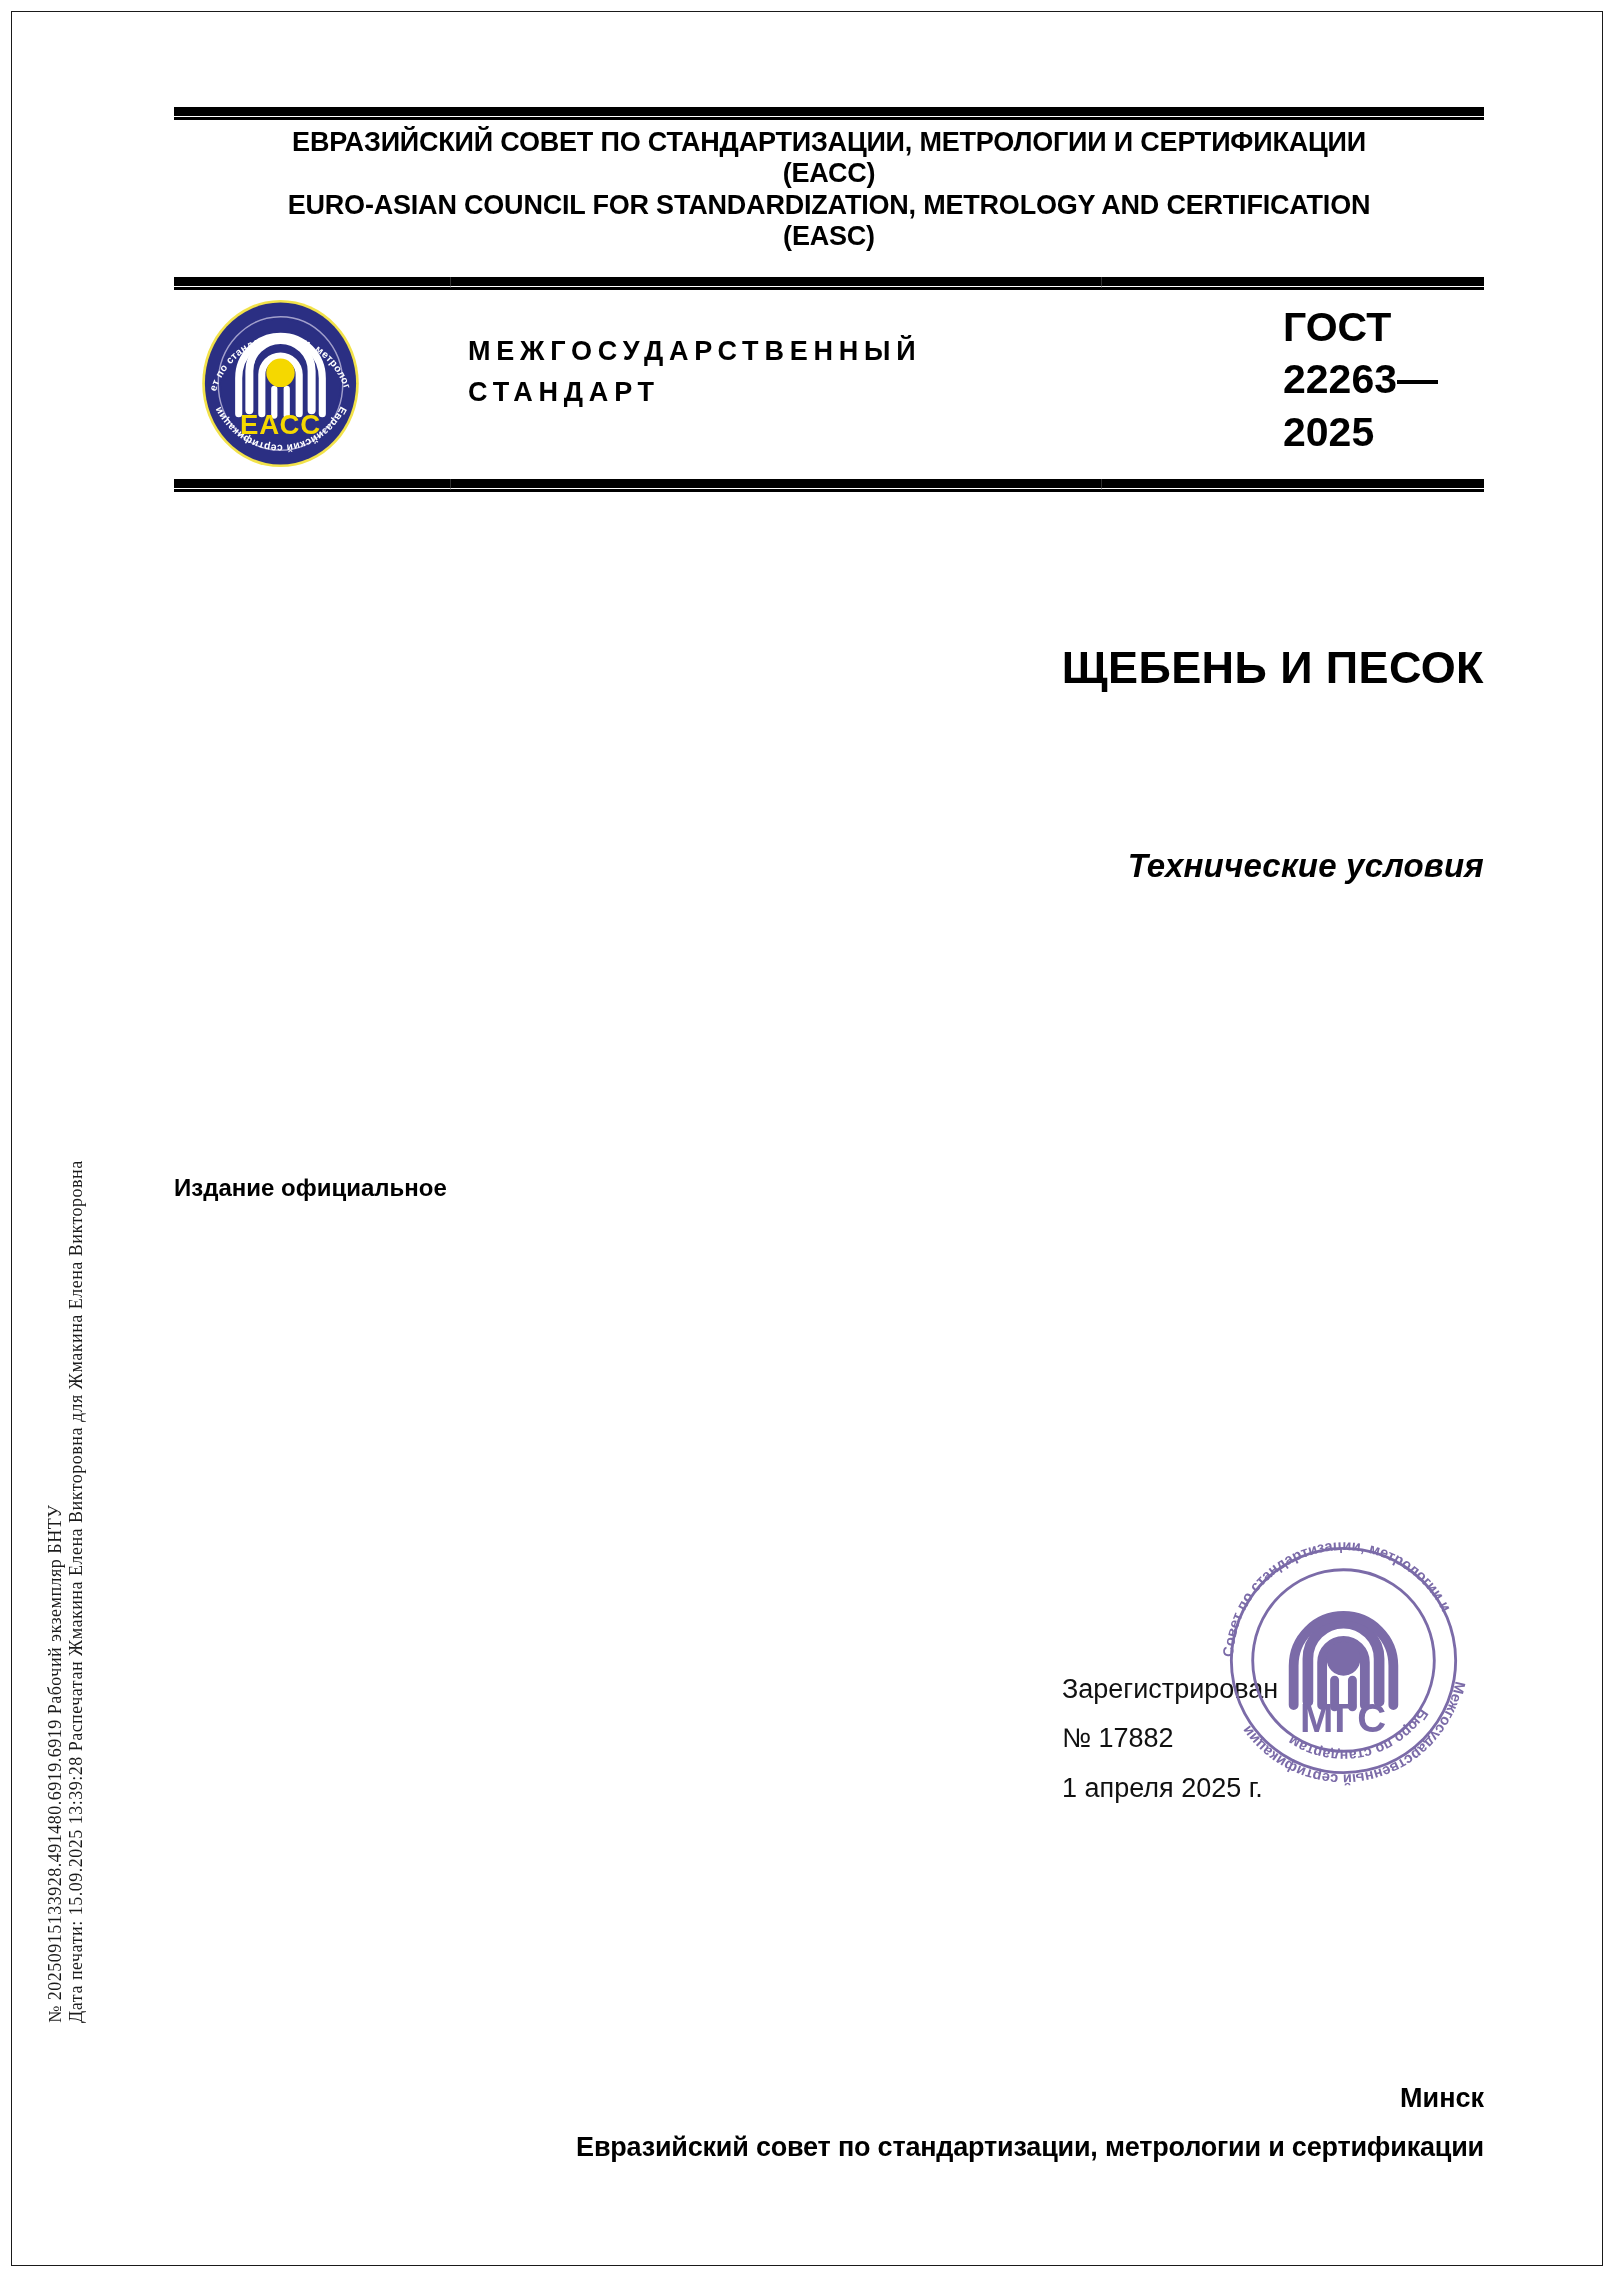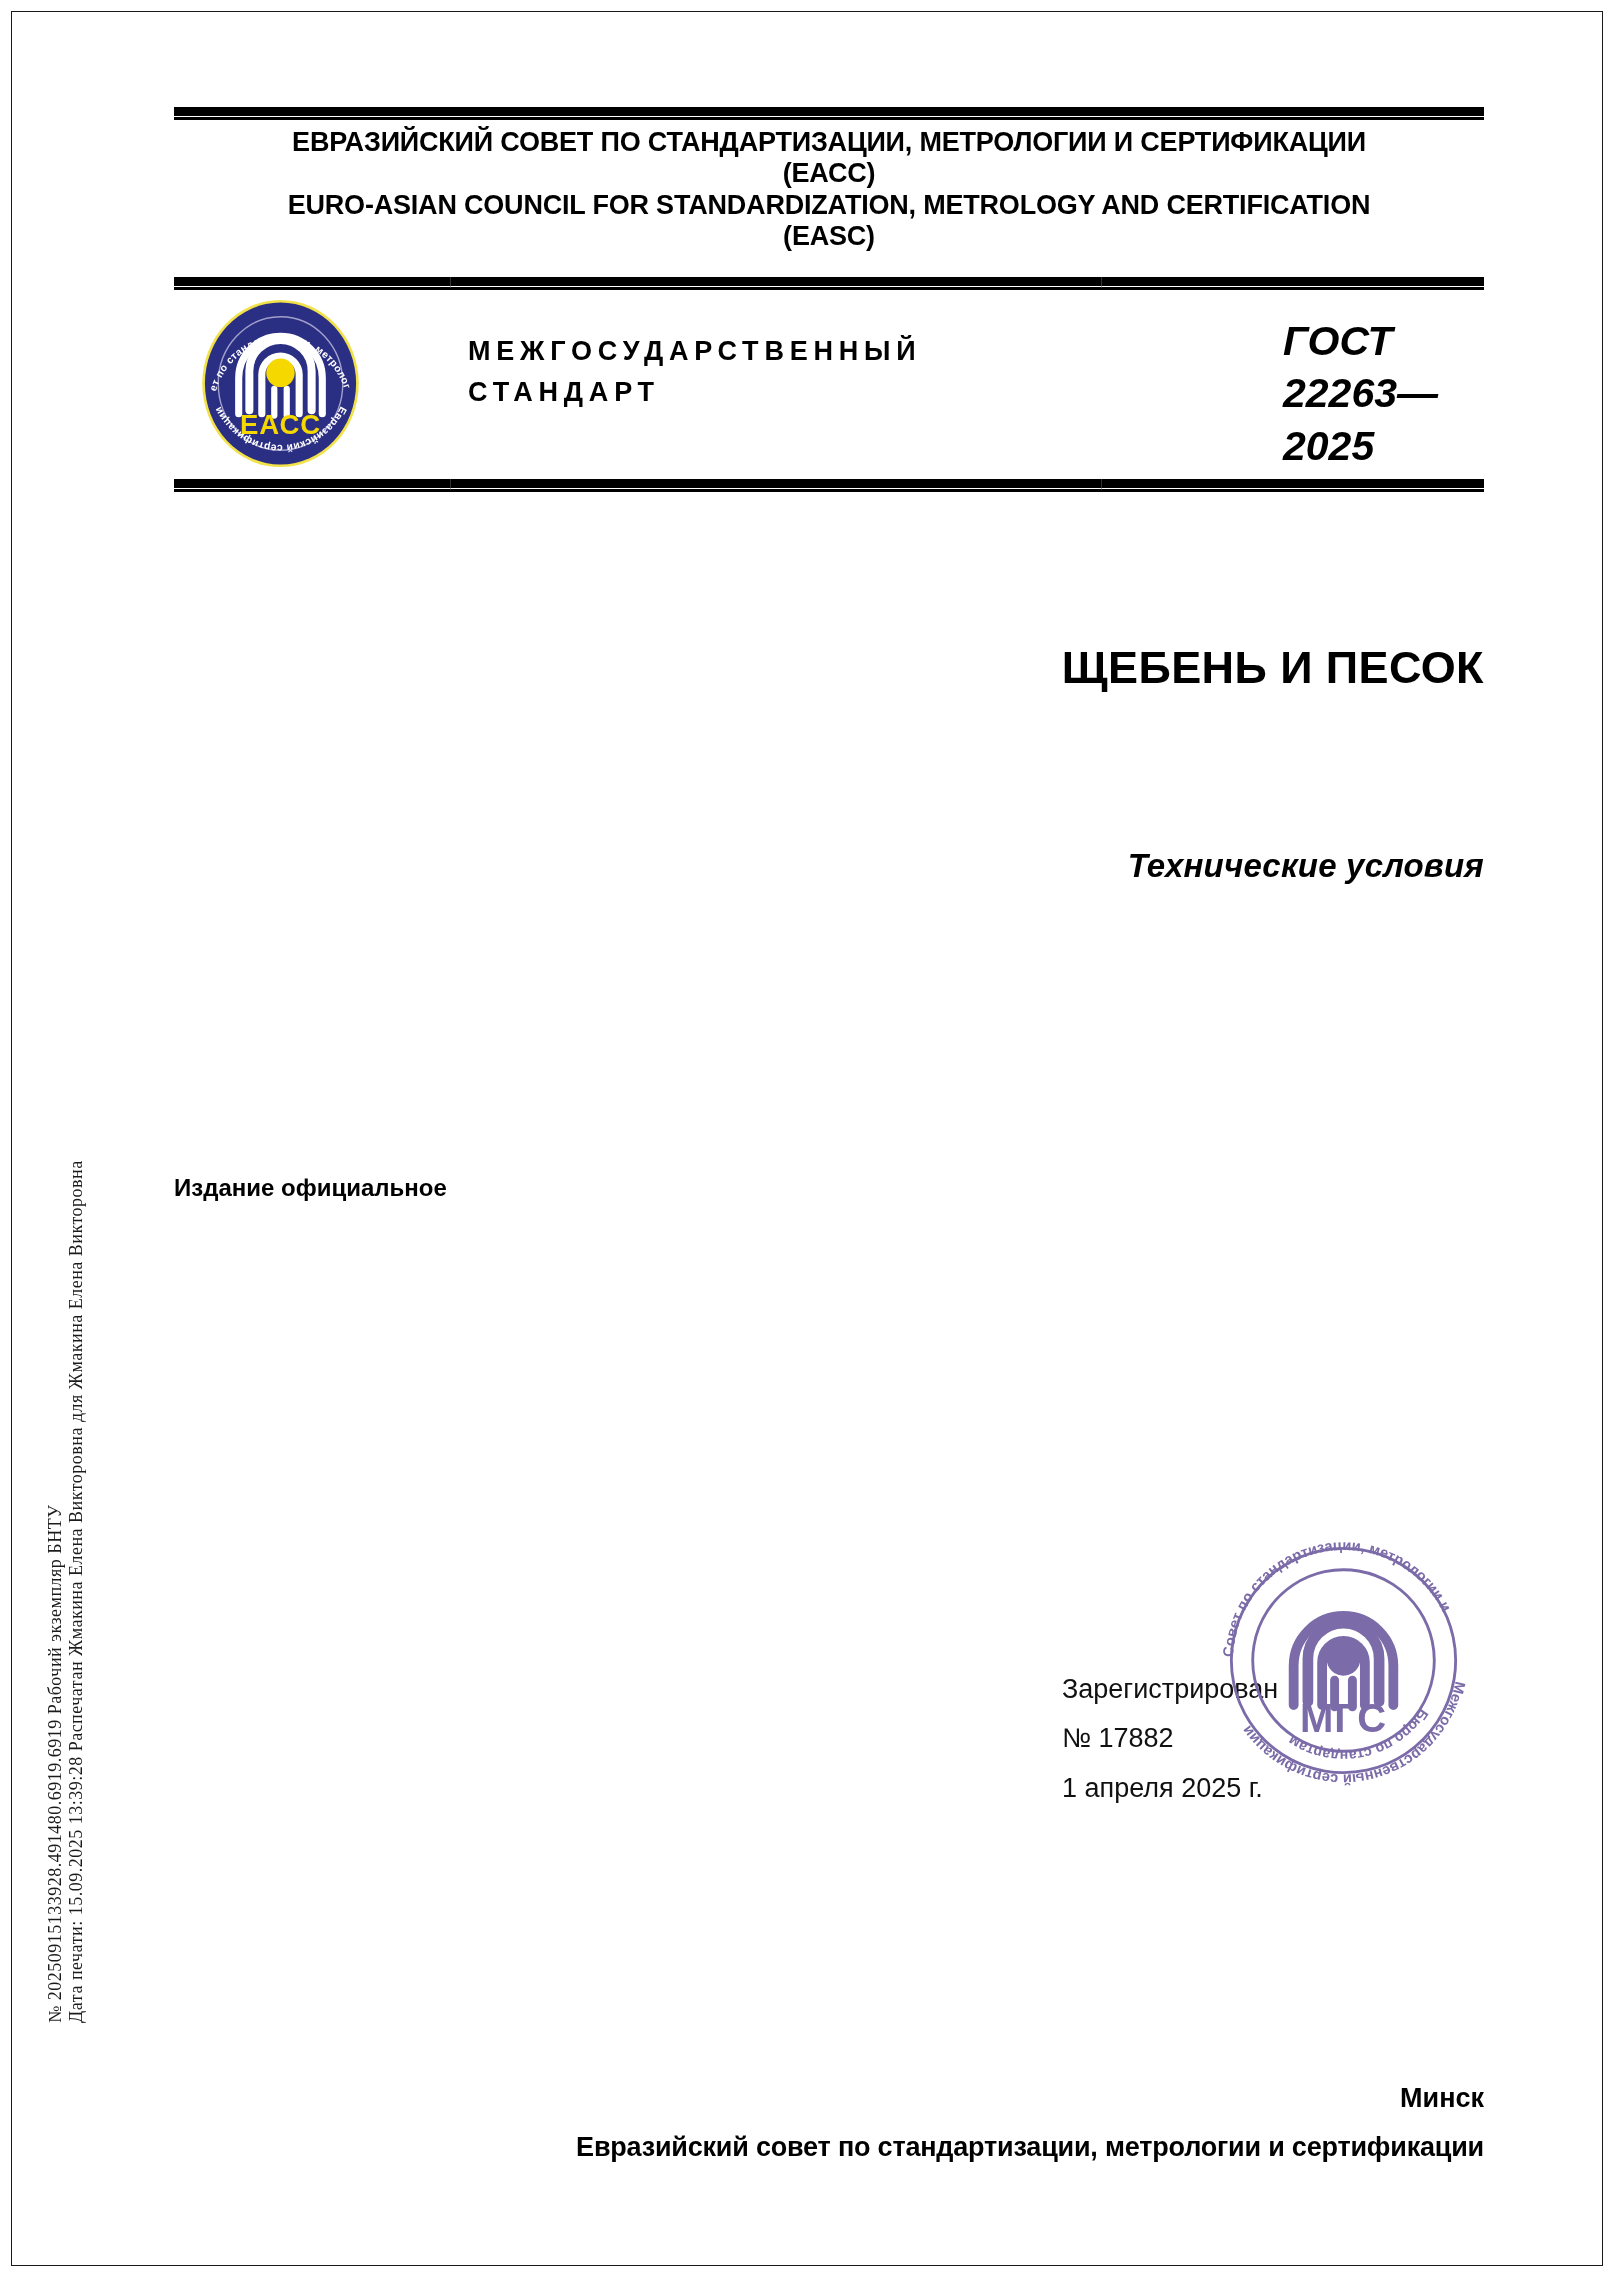--- a/index.html
+++ b/index.html
@@ -116,28 +116,27 @@
     width: 570px;
     text-align: left;
     font-weight: bold;
     font-size: 27px;
     line-height: 1.5;
     letter-spacing: 5.8px;
   }
   .band-right {
     position: absolute;
     left: 1109px;
-    top: 21px;
+    top: 7px;
     width: 267px;
     font-weight: bold;
     font-size: 41px;
     line-height: 1.28;
     letter-spacing: 0px;
     text-align: left;
-    font-style: italic;
   }
 
   
   .eacc-svg { display: block; width: 169px; height: 175px; }
 
   
   .title-main {
     position: absolute;
     left: 174px;
     width: 1310px;

